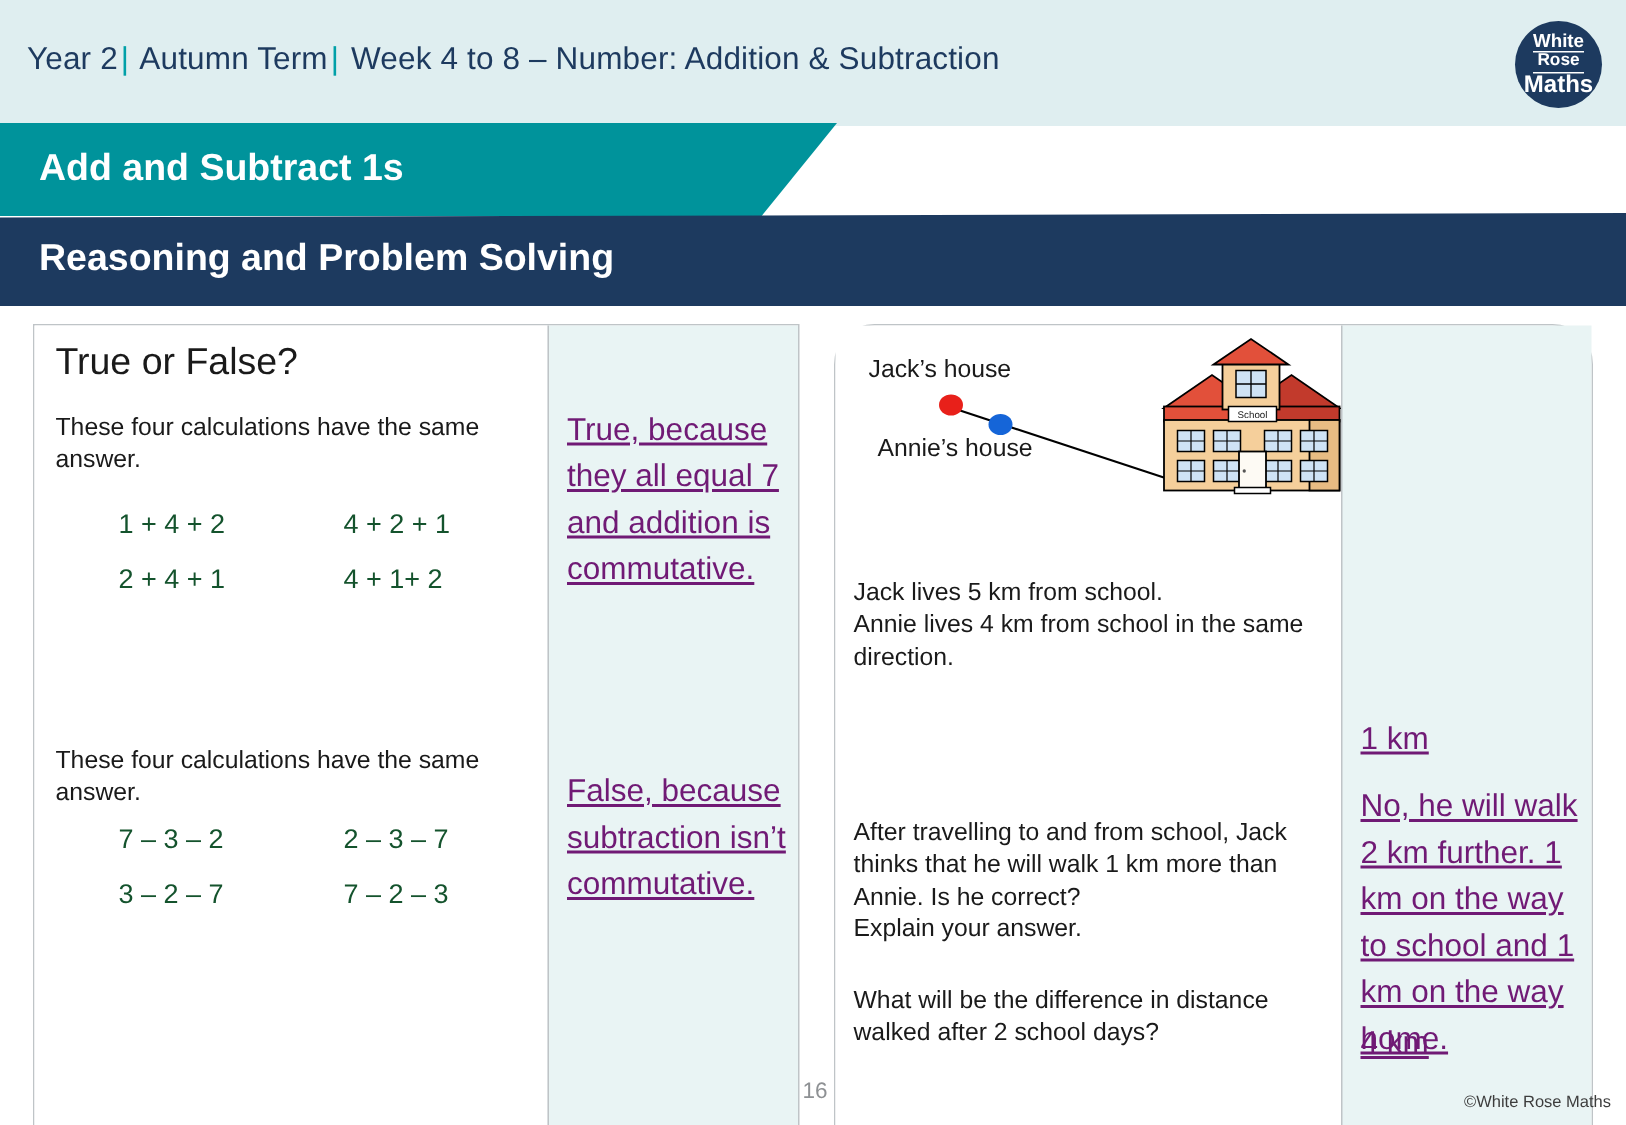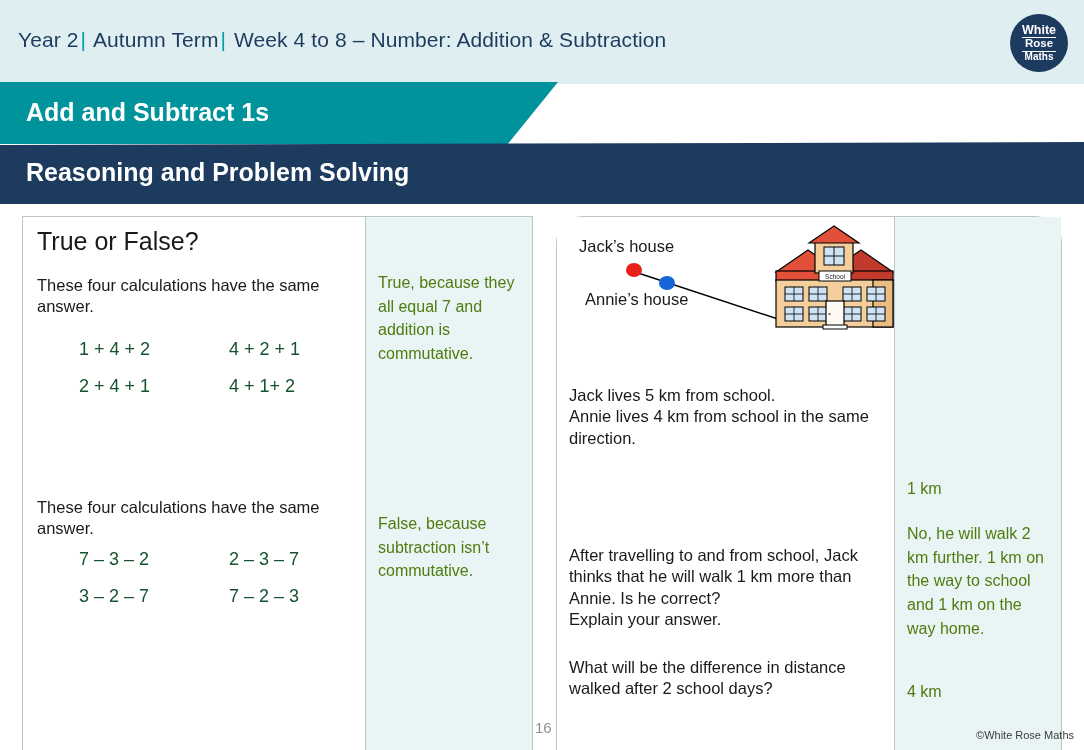--- a/index.html
+++ b/index.html
@@ -44,21 +44,21 @@
     background: #1d3a5f;
     color: #ffffff;
     display: flex;
     flex-direction: column;
     align-items: center;
     justify-content: center;
     line-height: 1.02;
   }
   .logo .l1 { font-size: 12.5px; font-weight: bold; }
   .logo .l2 { font-size: 11.5px; font-weight: bold; border-top: 1.4px solid #fff; border-bottom: 1.4px solid #fff; padding: 0.5px 3px; margin: 0.5px 0; }
-  .logo .l3 { font-size: 10px; font-weight: bold; }
+  .logo .l3 { font-size: 16px; font-weight: bold; }
 
   
   .banner-teal {
     position: absolute;
     left: 0; top: 82px;
     width: 558px; height: 62px;
     background: #00939b;
     clip-path: polygon(0 0, 100% 0, 91% 100%, 0 100%);
     text-align: center;
   }
@@ -142,24 +142,25 @@
   }
 
   
   .lp-stem1 { position: absolute; left: 14px; top: 58px; width: 312px; }
   .lp-calc1 { left: 56px; top: 122px; }
   .lp-stem2 { position: absolute; left: 14px; top: 280px; width: 312px; }
   .lp-calc2 { left: 56px; top: 332px; }
 
   .ans-text {
     position: absolute;
-    font-size: 16px;
-    color: #4d7c0f;
+    font-size: 21px;
+    color: #701a75;
     line-height: 1.48;
     white-space: pre-line;
+    text-decoration: underline;
   }
   .lp-ans1 { left: 12px; top: 54px; width: 146px; }
   .lp-ans2 { left: 12px; top: 295px; width: 146px; }
   .rp-ans1 { left: 12px; top: 260px; width: 146px; }
   .rp-ans2 { left: 12px; top: 305px; width: 146px; }
   .rp-ans3 { left: 12px; top: 463px; width: 146px; }
 
   
   .rp-diagram { position: absolute; left: 0px; top: 8px; width: 337px; height: 145px; }
   .rp-q1 { position: absolute; left: 12px; top: 168px; width: 316px; }

